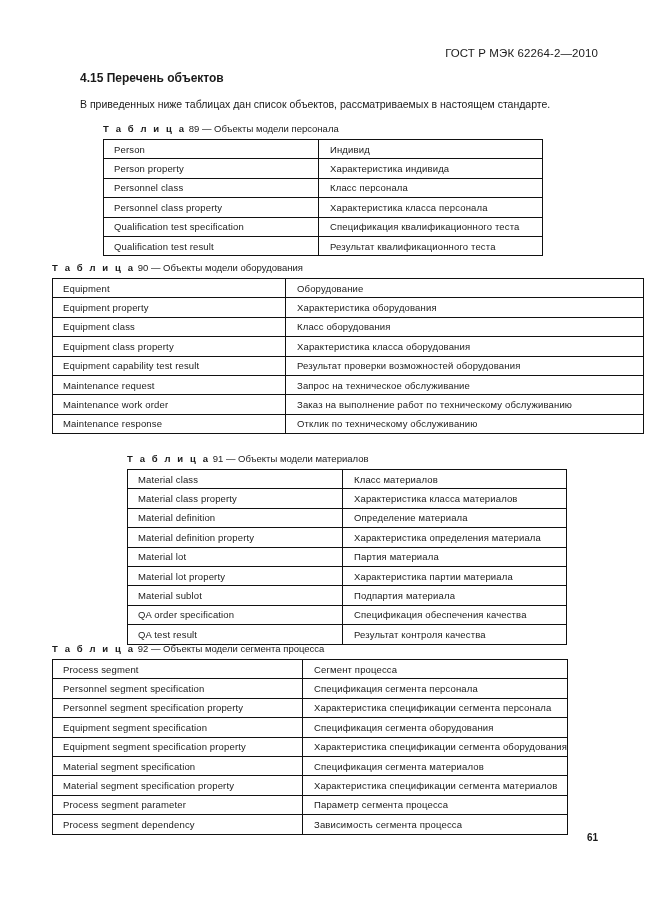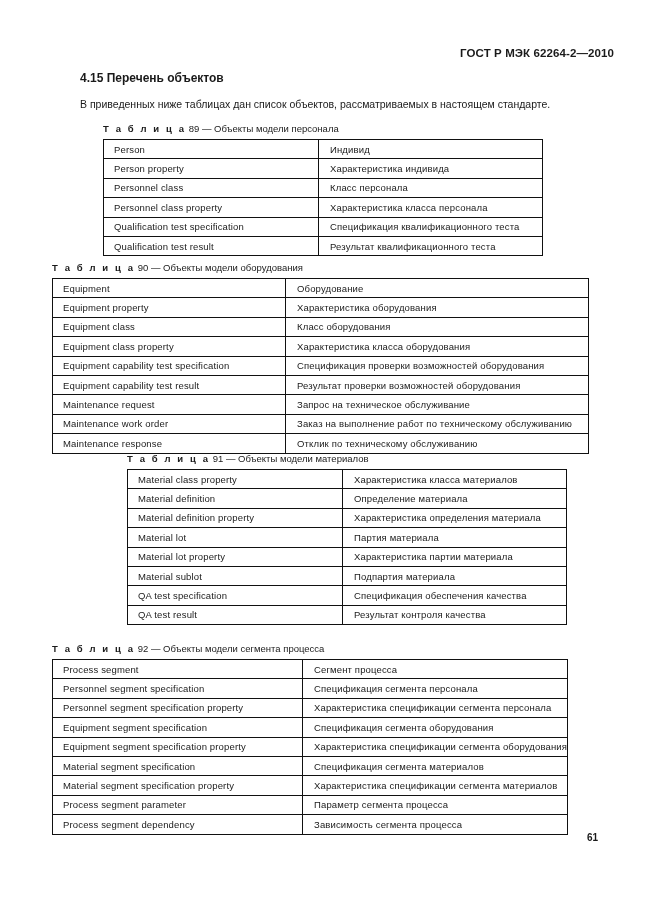--- a/index.html
+++ b/index.html
@@ -18,23 +18,23 @@
 
   .page {
     position: absolute;
     inset: 0;
   }
 
   
   .doc-header {
     position: absolute;
     top: 47px;
-    right: 32px;
+    right: 48px;
     font-size: 11.5px;
-    font-weight: bold;
+    font-weight: normal;
     letter-spacing: 0.1px;
     white-space: nowrap;
     padding-left: 32px;
   }
 
   
   .section-heading {
     position: absolute;
     top: 71px;
     left: 80px;
@@ -62,21 +62,21 @@
   .table-caption .tcap-word {
     letter-spacing: 2.1px;
     font-weight: bold;
   }
 
   
   .table-block {
     position: absolute;
   }
   .tbl-89 { top: 123px; left: 103px; width: 440px; }
-  .tbl-90 { top: 262px; left: 52px;  width: 537px; }
+  .tbl-90 { top: 262px; left: 52px;  width: 592px; }
   .tbl-91 { top: 453px; left: 103px; width: 440px; padding-left: 24px; }
   .tbl-92 { top: 643px; left: 52px;  width: 516px; }
 
   table.obj-table {
     border-collapse: collapse;
     width: 100%;
     table-layout: fixed;
     border: 1.3px solid #111;
   }
   table.obj-table td {
@@ -183,24 +183,20 @@
         </tr>
         <tr>
           <td class="col-en">Equipment class</td>
           <td class="col-ru">Класс оборудования</td>
         </tr>
         <tr>
           <td class="col-en">Equipment class property</td>
           <td class="col-ru">Характеристика класса оборудования</td>
         </tr>
         <tr>
-          <td class="col-en">Equipment capability test specification</td>
-          <td class="col-ru">Спецификация проверки возможностей оборудования</td>
-        </tr>
-        <tr>
           <td class="col-en">Equipment capability test result</td>
           <td class="col-ru">Результат проверки возможностей оборудования</td>
         </tr>
         <tr>
           <td class="col-en">Maintenance request</td>
           <td class="col-ru">Запрос на техническое обслуживание</td>
         </tr>
         <tr>
           <td class="col-en">Maintenance work order</td>
           <td class="col-ru">Заказ на выполнение работ по техническому обслуживанию</td>
@@ -220,20 +216,24 @@
       <span>—</span>
       <span>Объекты модели материалов</span>
     </div>
     <table class="obj-table">
       <colgroup>
           <col class="c1">
           <col class="c2">
         </colgroup>
       <tbody>
         <tr>
+          <td class="col-en">Material class</td>
+          <td class="col-ru">Класс материалов</td>
+        </tr>
+        <tr>
           <td class="col-en">Material class property</td>
           <td class="col-ru">Характеристика класса материалов</td>
         </tr>
         <tr>
           <td class="col-en">Material definition</td>
           <td class="col-ru">Определение материала</td>
         </tr>
         <tr>
           <td class="col-en">Material definition property</td>
           <td class="col-ru">Характеристика определения материала</td>
@@ -244,21 +244,21 @@
         </tr>
         <tr>
           <td class="col-en">Material lot property</td>
           <td class="col-ru">Характеристика партии материала</td>
         </tr>
         <tr>
           <td class="col-en">Material sublot</td>
           <td class="col-ru">Подпартия материала</td>
         </tr>
         <tr>
-          <td class="col-en">QA test specification</td>
+          <td class="col-en">QA order specification</td>
           <td class="col-ru">Спецификация обеспечения качества</td>
         </tr>
         <tr>
           <td class="col-en">QA test result</td>
           <td class="col-ru">Результат контроля качества</td>
         </tr>
       </tbody>
     </table>
   </div>
 

